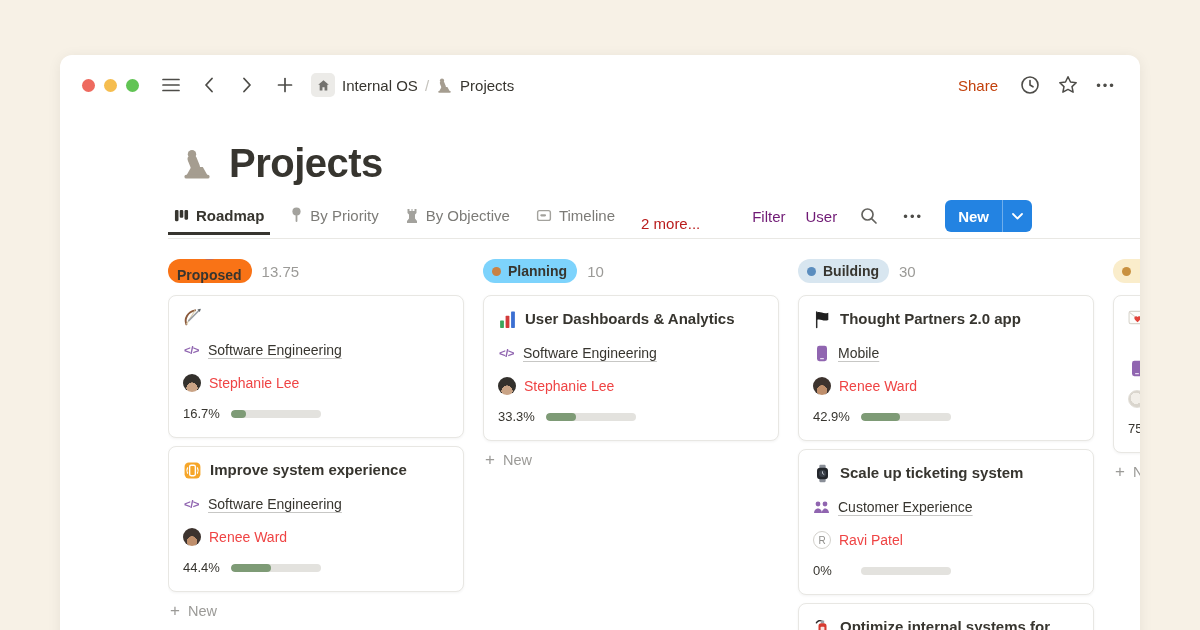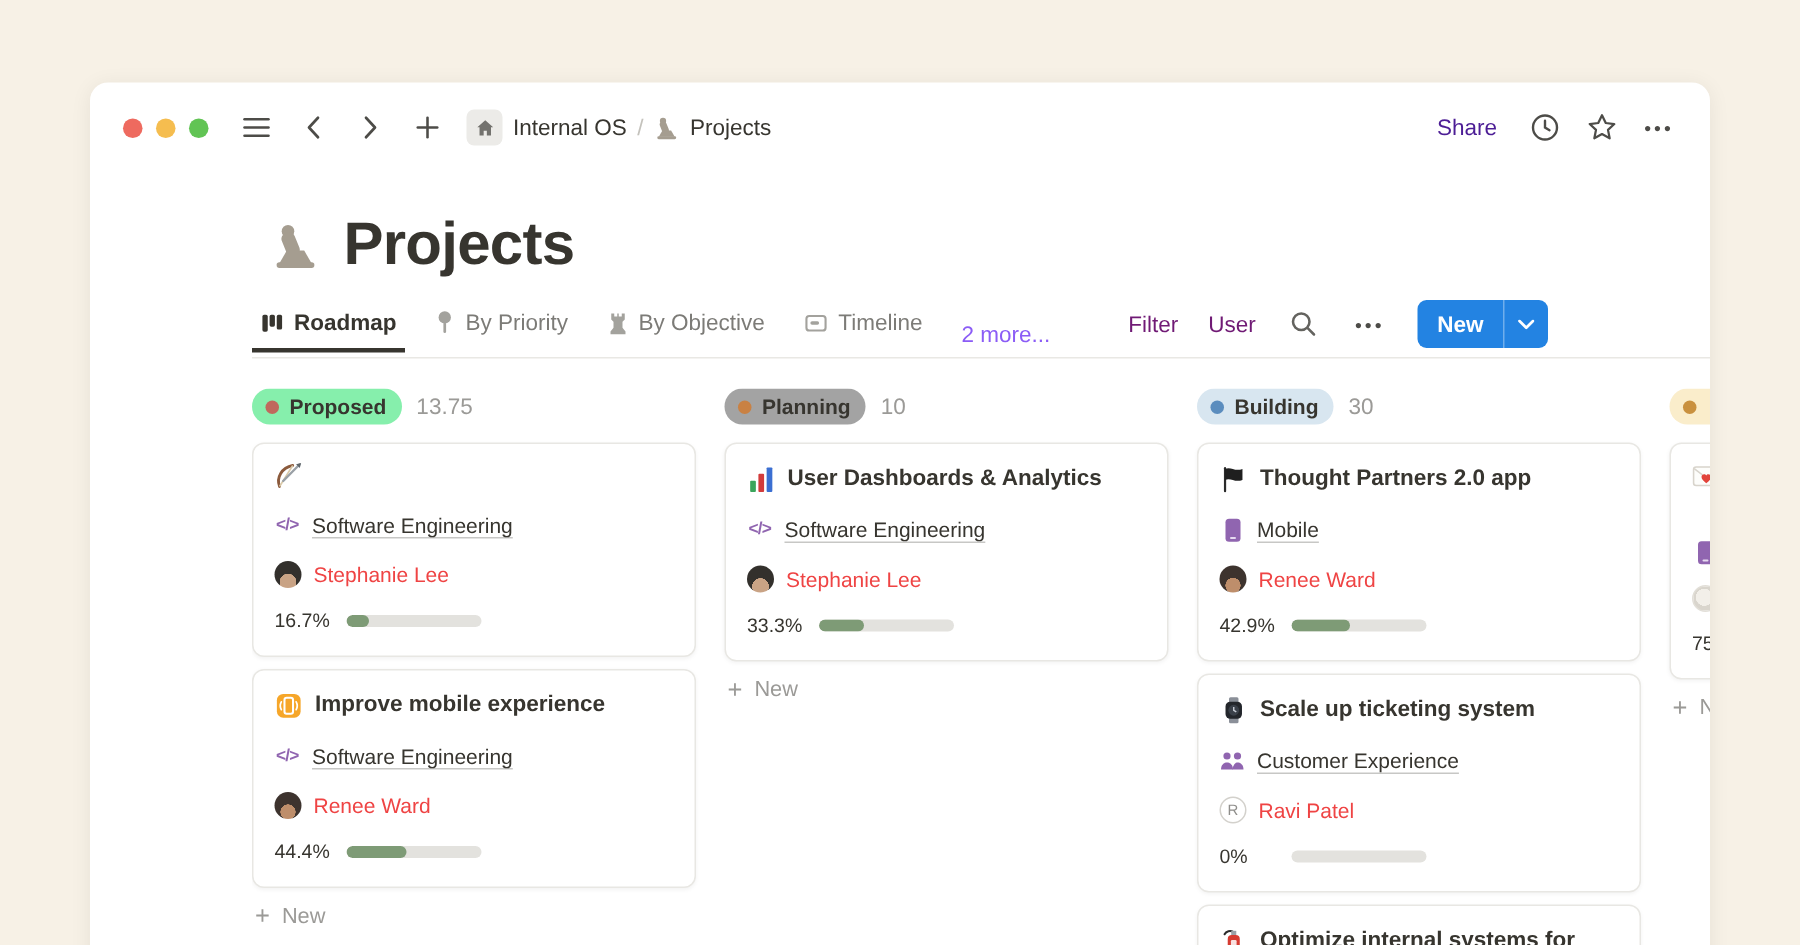--- a/index.html
+++ b/index.html
@@ -12,36 +12,36 @@
   .lights{display:flex;gap:9px;margin-right:6px;}
   .light{width:13px;height:13px;border-radius:50%;}
   .tico{display:inline-flex;align-items:center;justify-content:center;width:24px;height:24px;color:#4D4C48;}
   .tico svg{display:block;}
   .home-chip{width:24px;height:24px;border-radius:5px;background:#ECEBE8;display:inline-flex;
     align-items:center;justify-content:center;}
   .crumbs{display:flex;align-items:center;gap:7px;font-size:15px;color:#37352F;}
   .crumb-sep{color:#C4C2BC;}
   .crumb-icon{display:inline-flex;width:17px;height:17px;}
   .spacer{flex:1;}
-  .share{font-size:15px;color:#4c1d95;margin-right:6px;}
+  .share{font-size:15px;color:#c2410c;margin-right:6px;}
   .dots3{color:#4D4C48;font-size:13px;letter-spacing:2px;}
   
   .title-row{display:flex;align-items:center;gap:15px;padding:26px 0 0 120px;}
   .title-icon{width:34px;height:34px;}
   .page-title{font-size:40px;font-weight:700;color:#37352F;letter-spacing:-.5px;}
   
   .tabbar{display:flex;align-items:center;margin:16px 0 0 108px;border-bottom:1px solid #E9E8E4;
     padding-right:0;height:36px;}
   .tab{display:flex;align-items:center;gap:7px;font-size:15px;color:#7C7B77;padding:0 6px 10px;
     margin-right:14px;position:relative;white-space:nowrap;text-align:right;}
   .tab .tabico{color:#A3A29D;display:inline-flex;}
   .tab.active{color:#37352F;font-weight:700;}
   .tab.active .tabico{color:#37352F;}
   .tab.active::after{content:"";position:absolute;left:0;right:0;bottom:-1px;height:2.5px;background:#37352F;}
-  .tab.more{color:#8b5cf6;margin-top:16px;}
+  .tab.more{color:#b91c1c;margin-top:16px;}
   .tab-controls{margin-left:auto;display:flex;align-items:center;gap:20px;padding-bottom:8px;margin-right:108px;}
   .tctl{font-size:15px;color:#701a75;white-space:nowrap;}
   .new-btn{display:flex;align-items:stretch;height:32px;border-radius:6px;overflow:hidden;color:#fff;}
   .new-main{display:flex;align-items:center;padding:0 13px;font-size:15px;font-weight:700;}
   .new-caret{display:flex;align-items:center;padding:0 9px;border-left:1px solid rgba(255,255,255,.35);}
   
   .board{display:flex;gap:19px;margin:20px 0 0 108px;overflow:hidden;height:420px;}
   .col{width:296px;flex:0 0 296px;}
   .col-head{display:flex;align-items:center;gap:10px;margin-bottom:12px;}
   .pill{display:inline-flex;align-items:center;gap:7px;height:24px;padding:0 10px 0 9px;border-radius:12px;
@@ -222,21 +222,21 @@
             </svg>
         </span>
       </div>
     </div>
   </div>
 
   <div class="board">
 
     <div class="col">
       <div class="col-head">
-        <span class="pill" style="background: #86efac;">
+        <span class="pill" style="background: #f97316; flex-direction: column;">
           <span class="dot" style="background: rgb(192, 105, 93);"></span>
           <span>Proposed</span>
         </span>
         <span class="col-count">13.75</span>
       </div>
 
       <div class="card">
         <div class="crow">
           <span class="cicon">
             <svg width="19" height="19" viewBox="0 0 18 18">
@@ -268,21 +268,21 @@
       <div class="card">
         <div class="crow">
           <span class="cicon">
             <svg width="19" height="19" viewBox="0 0 18 18">
                 <rect x="1.5" y="1.5" width="15" height="15" rx="4" fill="#F6A629"></rect>
                 <rect x="6.3" y="4" width="5.4" height="10" rx="1.4" fill="none" stroke="#fff" stroke-width="1.3"></rect>
                 <path d="M4.3 6.5c-.8 1.5-.8 3.5 0 5" stroke="#fff" stroke-width="1.1" fill="none" stroke-linecap="round"></path>
                 <path d="M13.7 6.5c.8 1.5.8 3.5 0 5" stroke="#fff" stroke-width="1.1" fill="none" stroke-linecap="round"></path>
               </svg>
           </span>
-          <span class="card-title">Improve mobile experience</span>
+          <span class="card-title">Improve system experience</span>
         </div>
         <div class="crow">
           <span class="tag-icon">
               <span class="code-glyph">&lt;/&gt;</span>
             </span>
           <span class="tag-label">Software Engineering</span>
         </div>
         <div class="crow">
           <span class="avatar av-renee"></span>
           <span class="person-name">Renee Ward</span>
@@ -296,21 +296,21 @@
       </div>
 
       <div class="new-row">
         <span class="plus-g">+</span>
         <span>New</span>
       </div>
     </div>
 
     <div class="col">
       <div class="col-head">
-        <span class="pill" style="background: #a3a3a3;">
+        <span class="pill" style="background: #7dd3fc;">
           <span class="dot" style="background: rgb(201, 129, 67);"></span>
           <span>Planning</span>
         </span>
         <span class="col-count">10</span>
       </div>
 
       <div class="card">
         <div class="crow">
           <span class="cicon">
             <svg width="19" height="19" viewBox="0 0 18 18">

